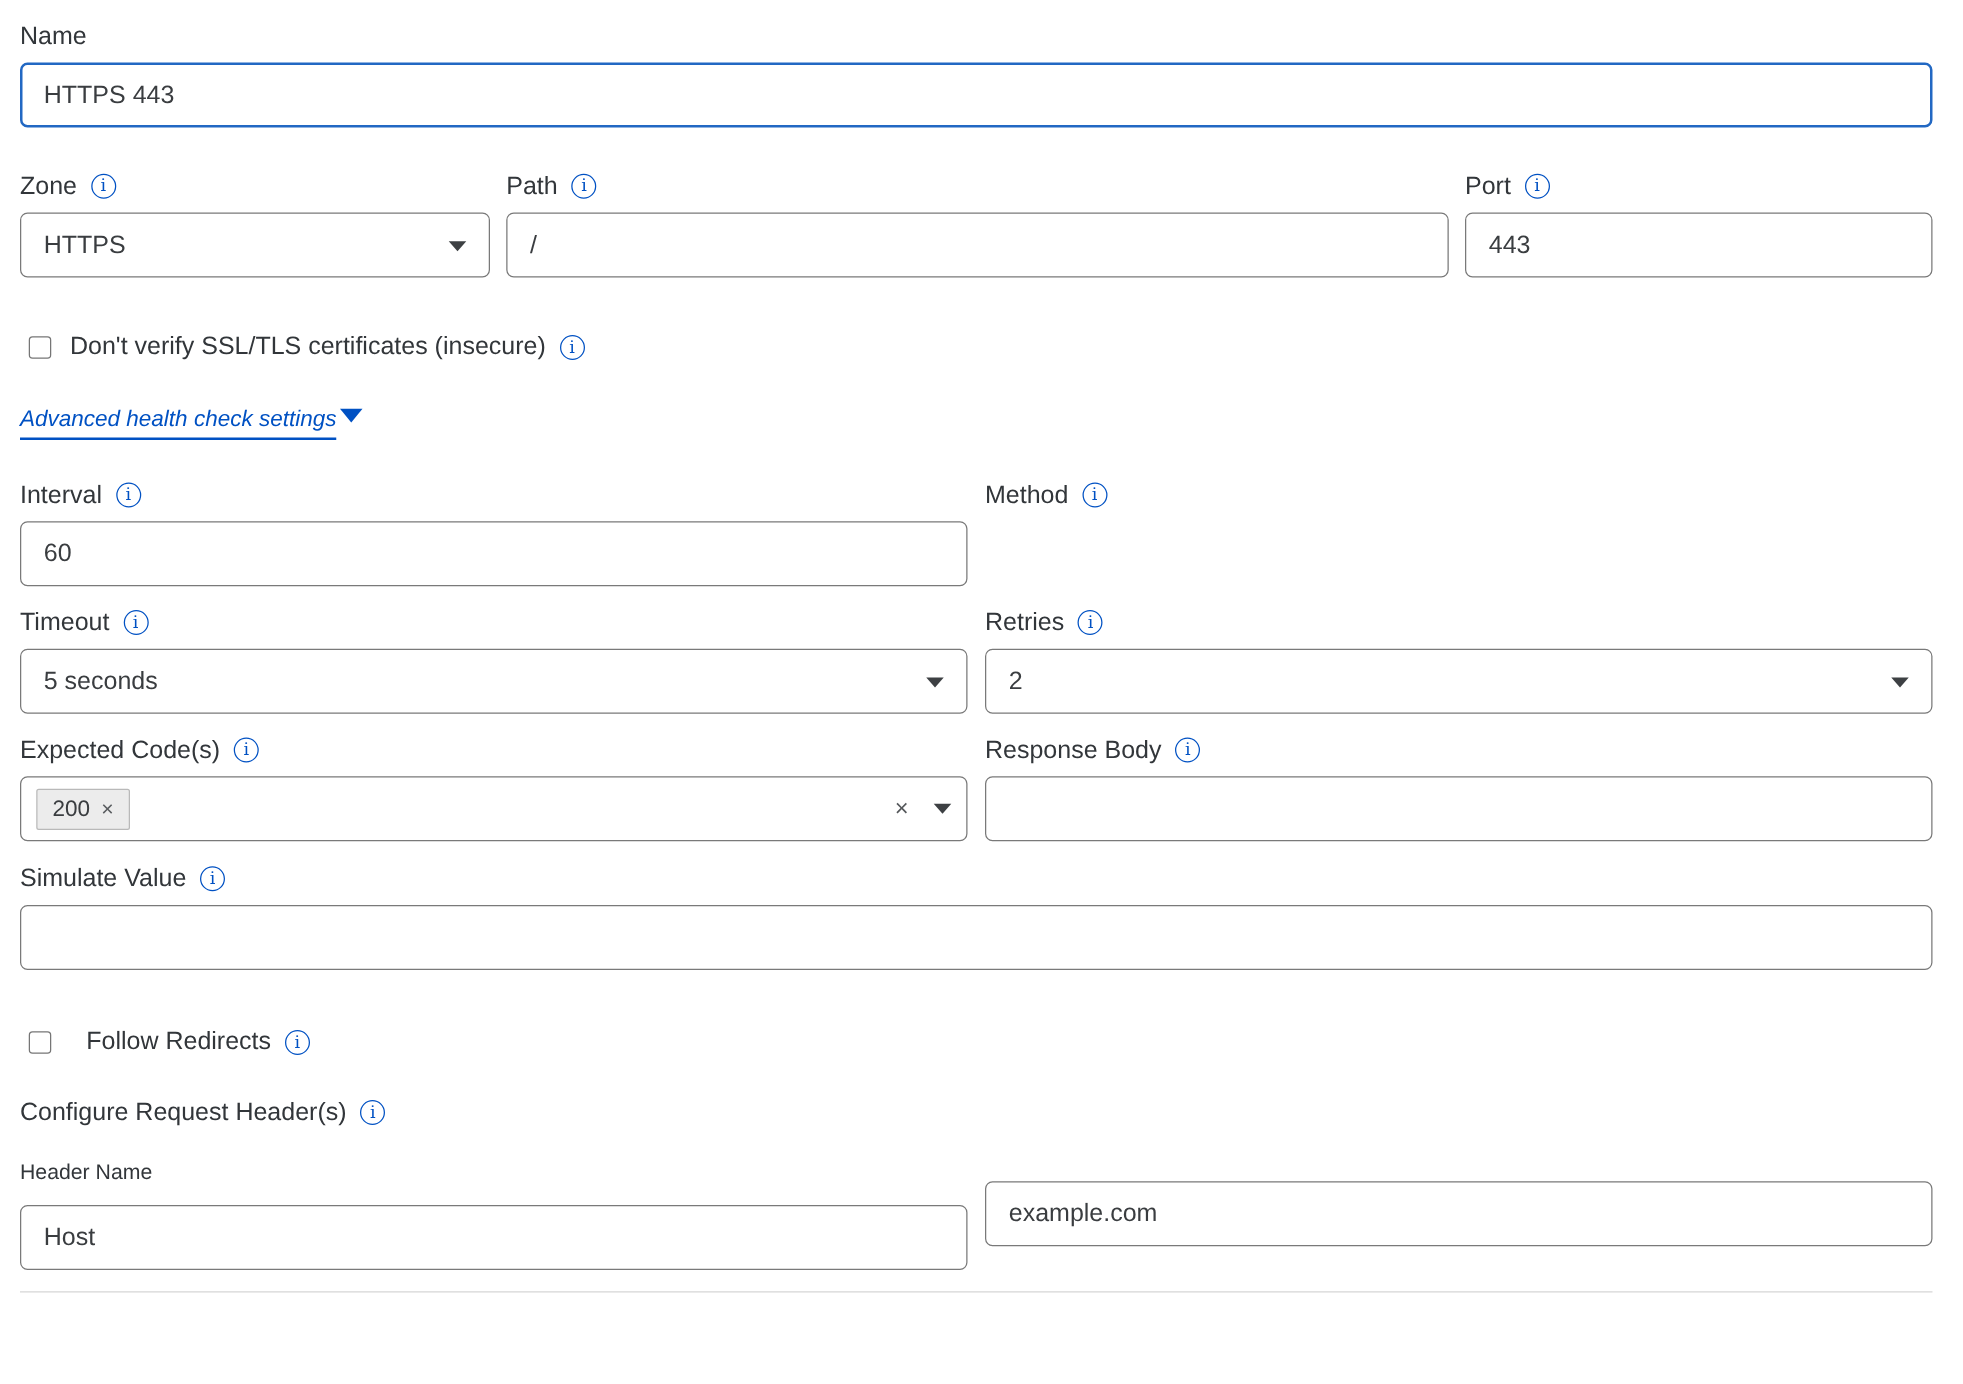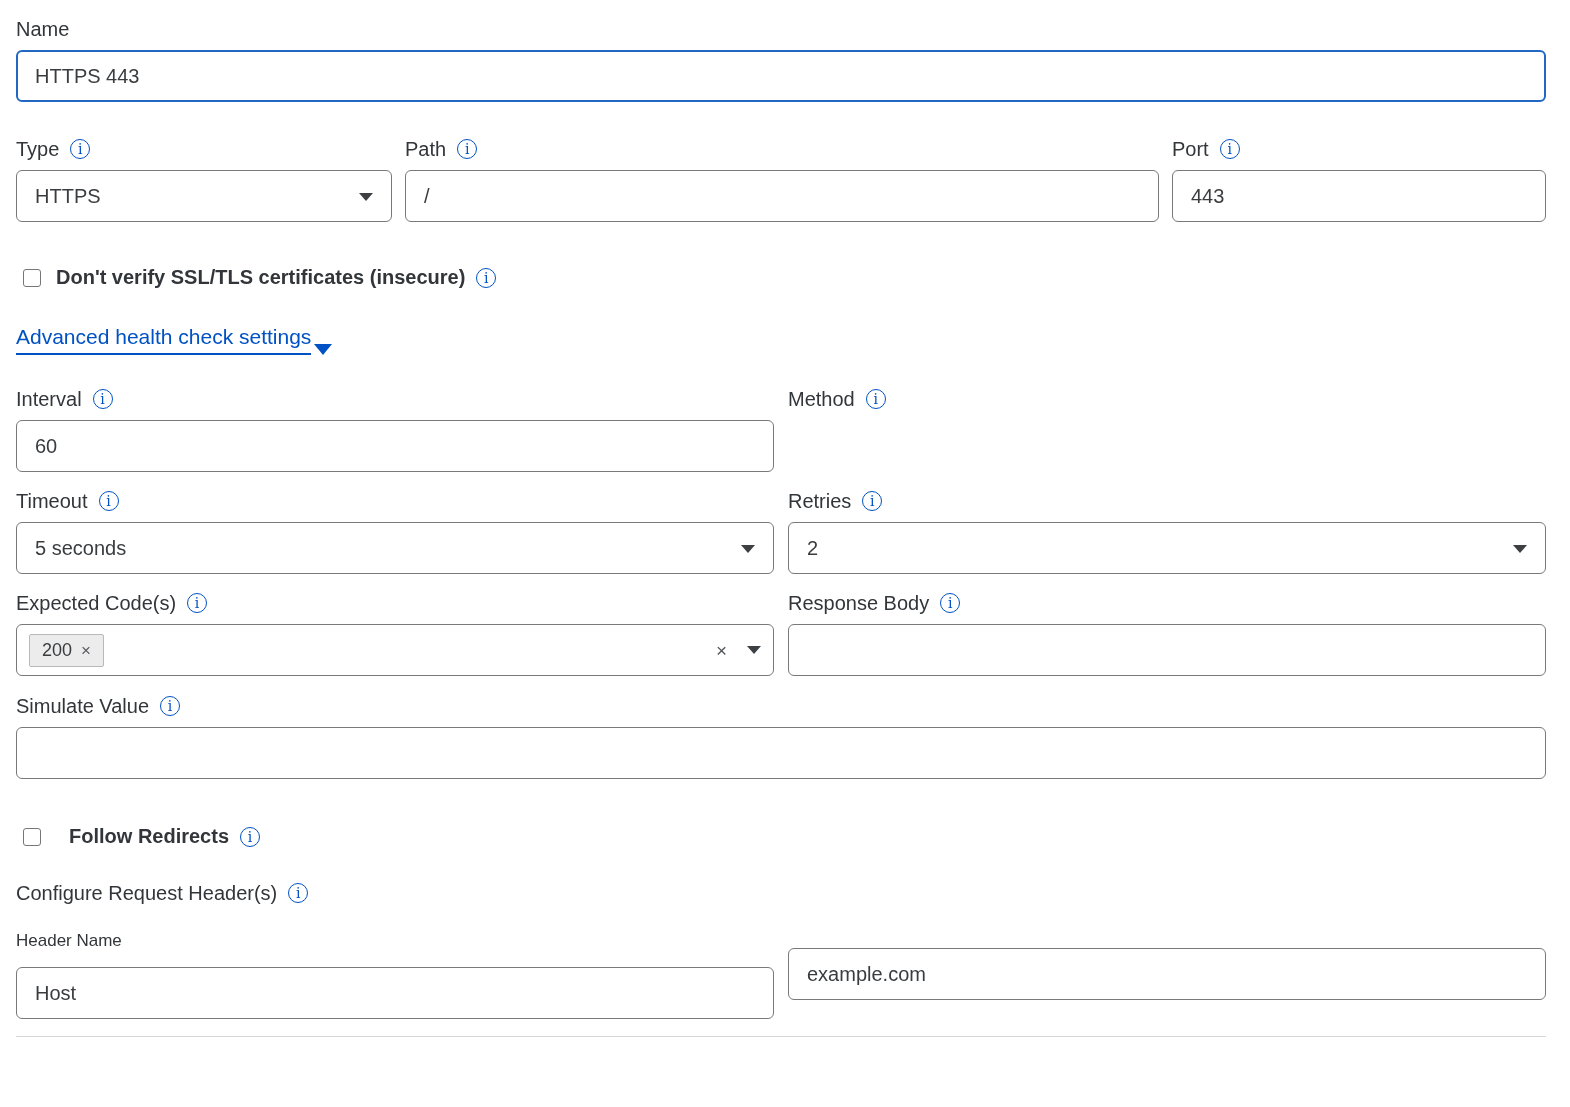--- a/index.html
+++ b/index.html
@@ -152,31 +152,31 @@
     border-radius:3px;
     background:#fff;
     margin:0 0 0 7px;
     cursor:pointer;
     flex:0 0 auto;
   }
   .checkbox-row .cb-label{
     font-size:20px;
     color:var(--label-color);
     margin-left:15px;
-    font-weight:bold;
   }
   .checkbox-row.wide-gap .cb-label{margin-left:28px;}
 
   .link{
     color:var(--blue);
-    font-size:21px;
+    font-size:18px;
     cursor:pointer;
     display:inline-flex;
-    align-items:flex-end;
+    align-items:flex-start;
     text-decoration:none;
+    font-style:italic;
   }
   .link .underlined{
     border-bottom:2px solid var(--blue);
     padding-bottom:4px;
   }
   .link-tri{
     width:0;height:0;
     border-left:9px solid transparent;
     border-right:9px solid transparent;
     border-top:11px solid var(--blue);
@@ -222,21 +222,21 @@
       <span class="txt">Name</span>
     </div>
     <div class="control">
       <input class="text focused" type="text" value="HTTPS 443" style="">
     </div>
   </div>
 
   <div class="grid3">
     <div class="field">
       <div class="label">
-        <span class="txt">Type</span>
+        <span class="txt">Zone</span>
         <span class="info">i</span>
       </div>
       <div class="control">
         <div class="selectbox">
           <span>HTTPS</span>
           <span class="caret"></span>
         </div>
       </div>
     </div>
     <div class="field">

